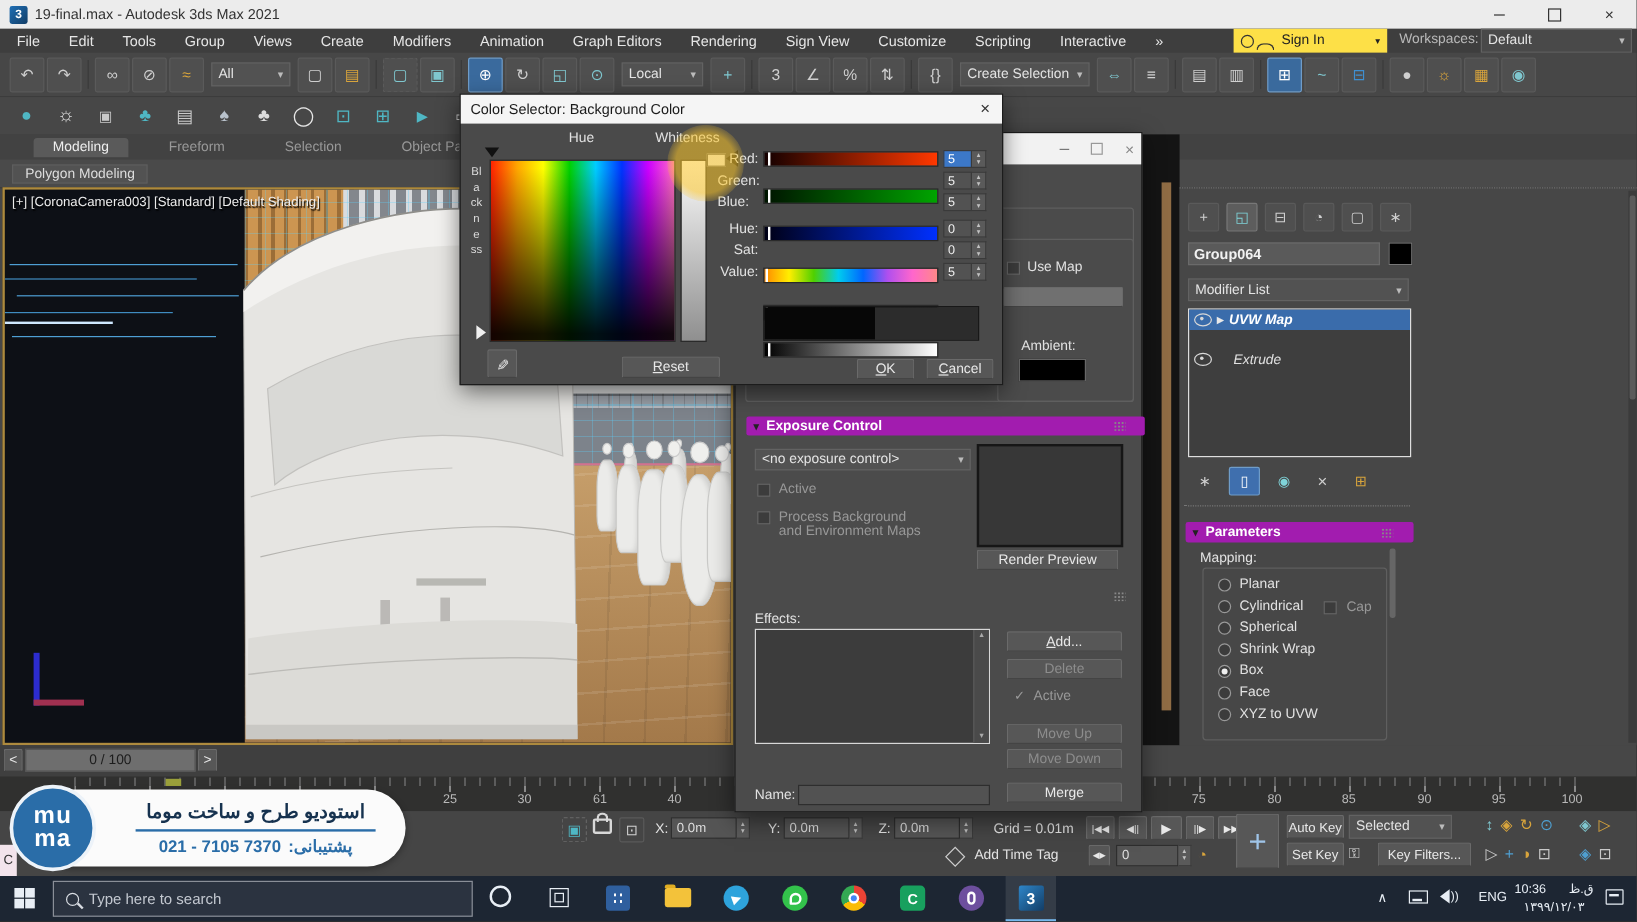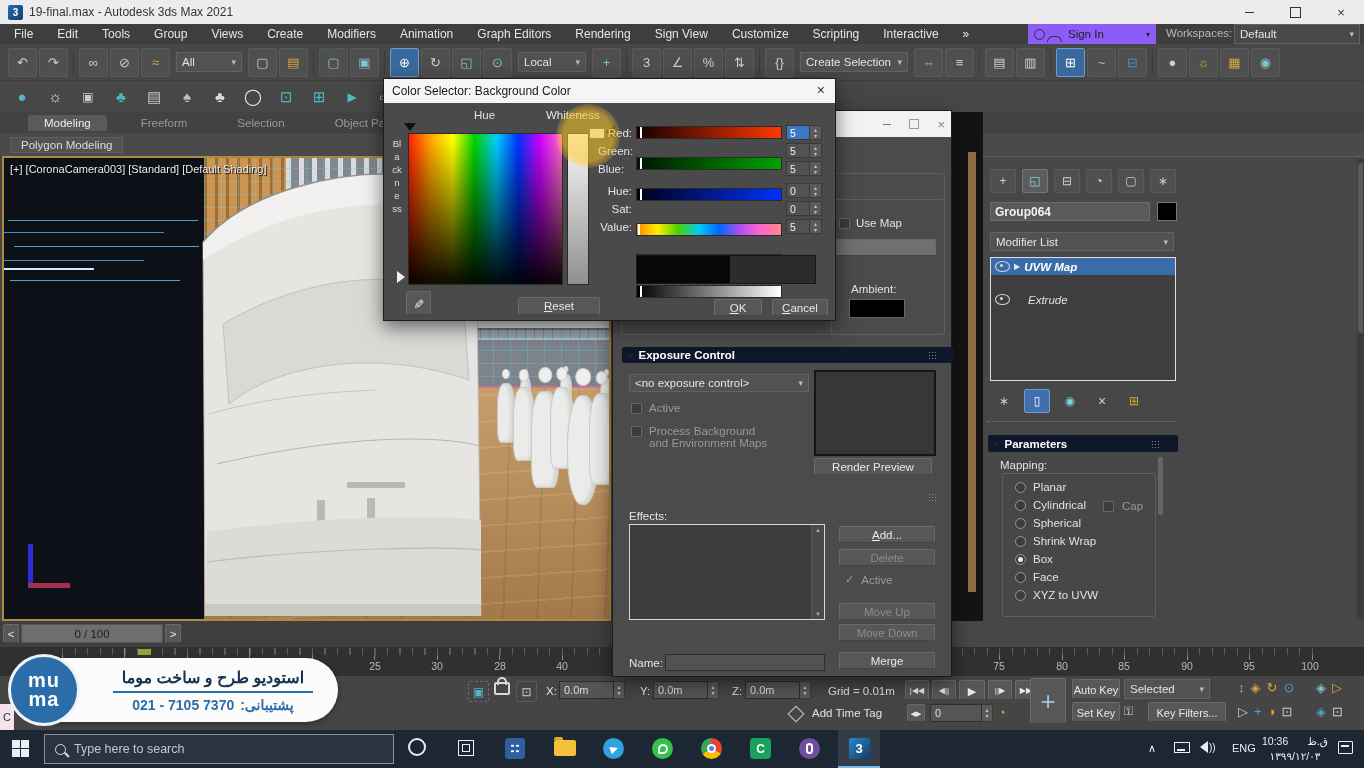--- a/index.html
+++ b/index.html
@@ -10,21 +10,21 @@
   .ic.sm{width:24px;height:22px;font-size:12px;}
   .ic.active{background:#3a6a9d;border-color:#6f9cc8;color:#fff;}
   .sep{width:1px;height:24px;background:#3a3a3a;margin:0 3px;flex:none;}
   .dd{display:flex;align-items:center;justify-content:space-between;background:#525252;border:1px solid #626262;color:#e4e4e4;font-size:11.5px;padding:0 5px;height:20px;box-sizing:border-box;}
   .dd::after{content:"▾";font-size:9px;color:#bbb;margin-left:6px;}
   .btn{display:block;background:#575757;border:1px solid #6a6a6a;border-bottom-color:#444;color:#e8e8e8;font-size:11.5px;text-align:center;border-radius:2px;box-sizing:border-box;}
   .btn.dis{color:#8d8d8d;}
   .btn.ul::first-letter{text-decoration:underline;}
   .field{background:#3e3e3e;border:1px solid #2e2e2e;color:#ddd;font-size:11px;display:flex;align-items:center;padding:0 4px;box-sizing:border-box;}
   .gbox{border:1px solid #5f5f5f;border-radius:3px;position:absolute;}
-  .rollhead{position:absolute;background:#0f172a;color:#fff;font-weight:bold;font-size:11.5px;display:flex;align-items:center;padding:0 6px;border-radius:2px;}
+  .rollhead{position:absolute;background:#a21caf;color:#fff;font-weight:bold;font-size:11.5px;display:flex;align-items:center;padding:0 6px;border-radius:2px;}
   .rollhead::before{content:"▾";font-size:9px;color:#222;margin-right:6px;}
   .grip{position:absolute;width:10px;height:8px;background:radial-gradient(#888 30%,transparent 32%) 0 0/3px 3px;}
   .cb{width:11px;height:11px;background:#3c3c3c;border:1px solid #888;box-sizing:border-box;flex:none;}
   .cb.dis{border-color:#666;}
   .radio{width:11px;height:11px;border-radius:50%;background:#3c3c3c;border:1px solid #999;box-sizing:border-box;position:relative;flex:none;}
   .radio.on::after{content:"";position:absolute;left:2px;top:2px;width:5px;height:5px;border-radius:50%;background:#efefef;}
   .lbl{font-size:11.5px;color:#e2e2e2;}
   .dim{color:#989898;}
   .spinbox{display:flex;height:15px;}
   .spinval{width:24px;background:#525252;border:1px solid #3a3a3a;color:#eee;font-size:10.5px;display:flex;align-items:center;padding-left:3px;box-sizing:border-box;}
@@ -68,21 +68,21 @@
       <span>Modifiers</span>
       <span>Animation</span>
       <span>Graph Editors</span>
       <span>Rendering</span>
       <span>Sign View</span>
       <span>Customize</span>
       <span>Scripting</span>
       <span>Interactive</span>
       <span>»</span>
     </div>
-    <div class="ab r" style="left:1028px;top:0;width:128px;height:20px;background:#8b5cf6;color:#222;padding:0 6px;box-sizing:border-box;">
+    <div class="ab r" style="left:1028px;top:0;width:128px;height:20px;background:#fde047;color:#222;padding:0 6px;box-sizing:border-box;">
       <span style="width:9px;height:9px;border:1.5px solid #333;border-radius:50%;margin-right:2px;"></span>
       <span style="width:13px;height:5px;border:1.5px solid #333;border-bottom:none;border-radius:6px 6px 0 0;margin-right:6px;align-self:flex-end;margin-bottom:2px;"></span>
       <span style="font-size:11.5px;">Sign In</span>
       <span style="margin-left:auto;font-size:8px;">▾</span>
     </div>
     <span class="ab" style="left:1166px;top:3px;font-size:11.5px;color:#b9b9b9;">Workspaces:</span>
     <div class="dd ab" style="left:1234px;top:0;width:126px;height:20px;background:#494949;">
         <span>Default</span>
       </div>
   </div>
@@ -302,21 +302,21 @@
     <div class="ab" style="left:21px;top:3px;width:142px;height:19px;background:#6e6e6e;border:1px solid #555;color:#1c1c1c;font-size:11.5px;display:flex;align-items:center;justify-content:center;box-sizing:border-box;">
         <span>0 / 100</span>
       </div>
     <div class="btn ab" style="left:165px;top:3px;width:16px;height:19px;line-height:19px;">&gt;</div>
   </div>
 
   <div class="ab" style="left:0;top:647px;width:1364px;height:29px;background:#30302f;background-image:repeating-linear-gradient(90deg,#5c5c5c 0 1px,transparent 1px 12.5px),repeating-linear-gradient(90deg,#8a8a8a 0 1px,transparent 1px 62.5px);background-size:1260px 7px,1260px 12px;background-position:62px 1px,62px 1px;background-repeat:no-repeat;">
     <div class="ab" style="left:138px;top:2px;width:13px;height:6px;background:#9aa03a;"></div>
     <span class="tick-num" style="left:375px;">25</span>
     <span class="tick-num" style="left:437px;">30</span>
-    <span class="tick-num" style="left:500px;">28</span>
+    <span class="tick-num" style="left:500px;">61</span>
     <span class="tick-num" style="left:562px;">40</span>
     <span class="tick-num" style="left:999px;">75</span>
     <span class="tick-num" style="left:1062px;">80</span>
     <span class="tick-num" style="left:1124px;">85</span>
     <span class="tick-num" style="left:1187px;">90</span>
     <span class="tick-num" style="left:1249px;">95</span>
     <span class="tick-num" style="left:1310px;">100</span>
   </div>
 
   <div class="ab" style="left:0;top:676px;width:1364px;height:54px;background:#454545;">

